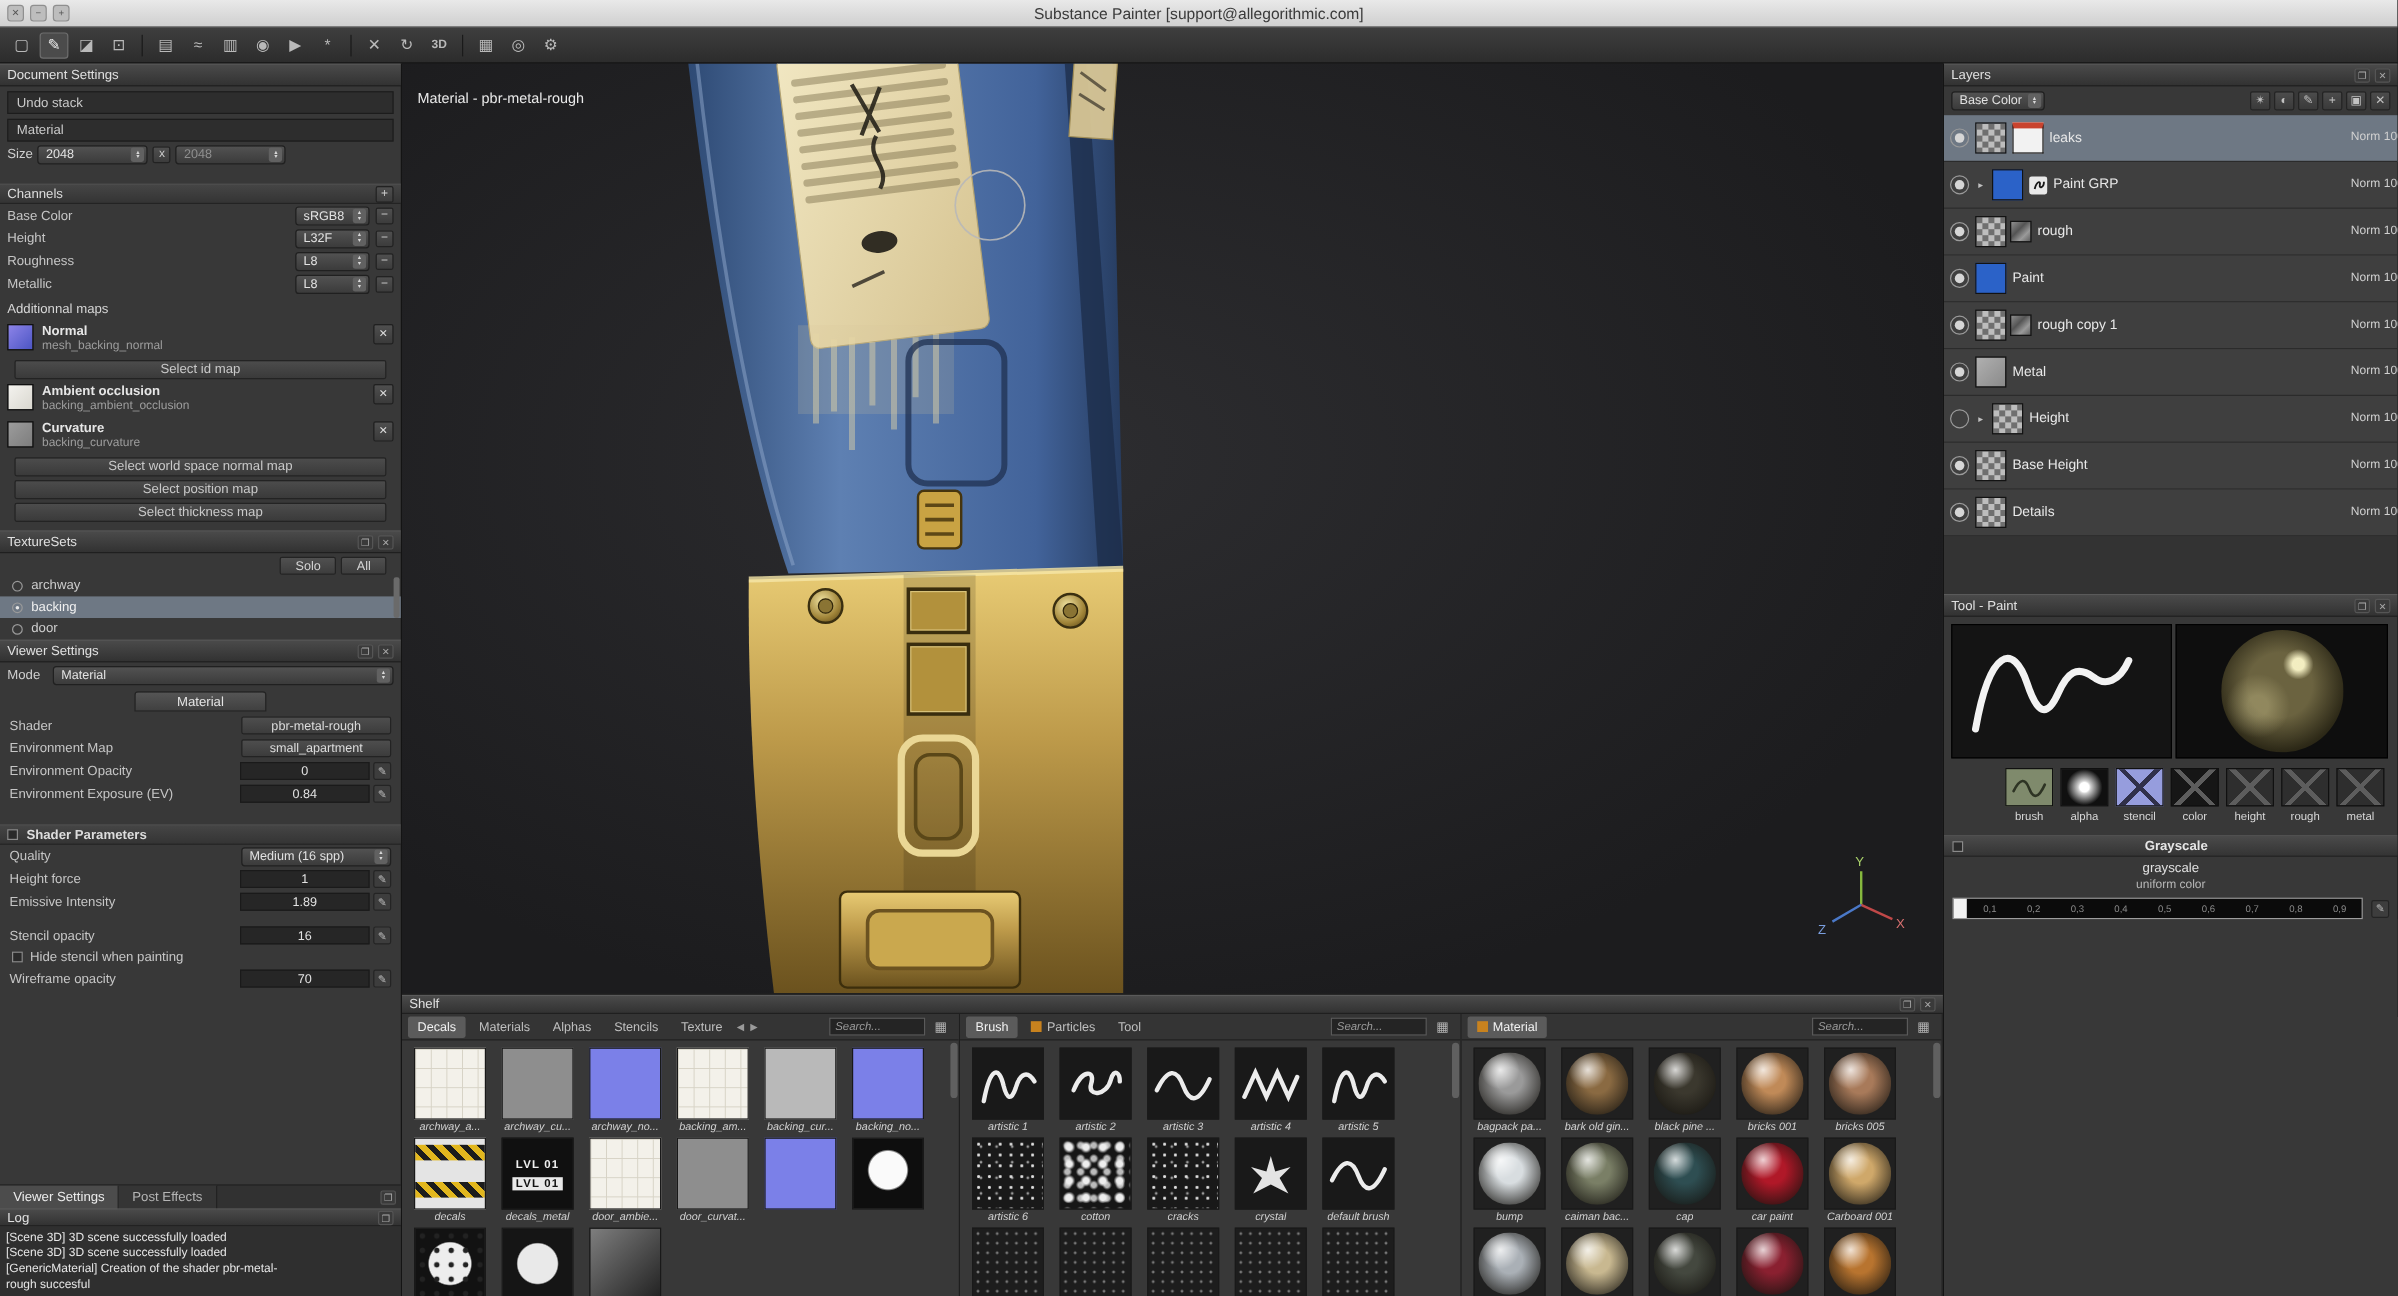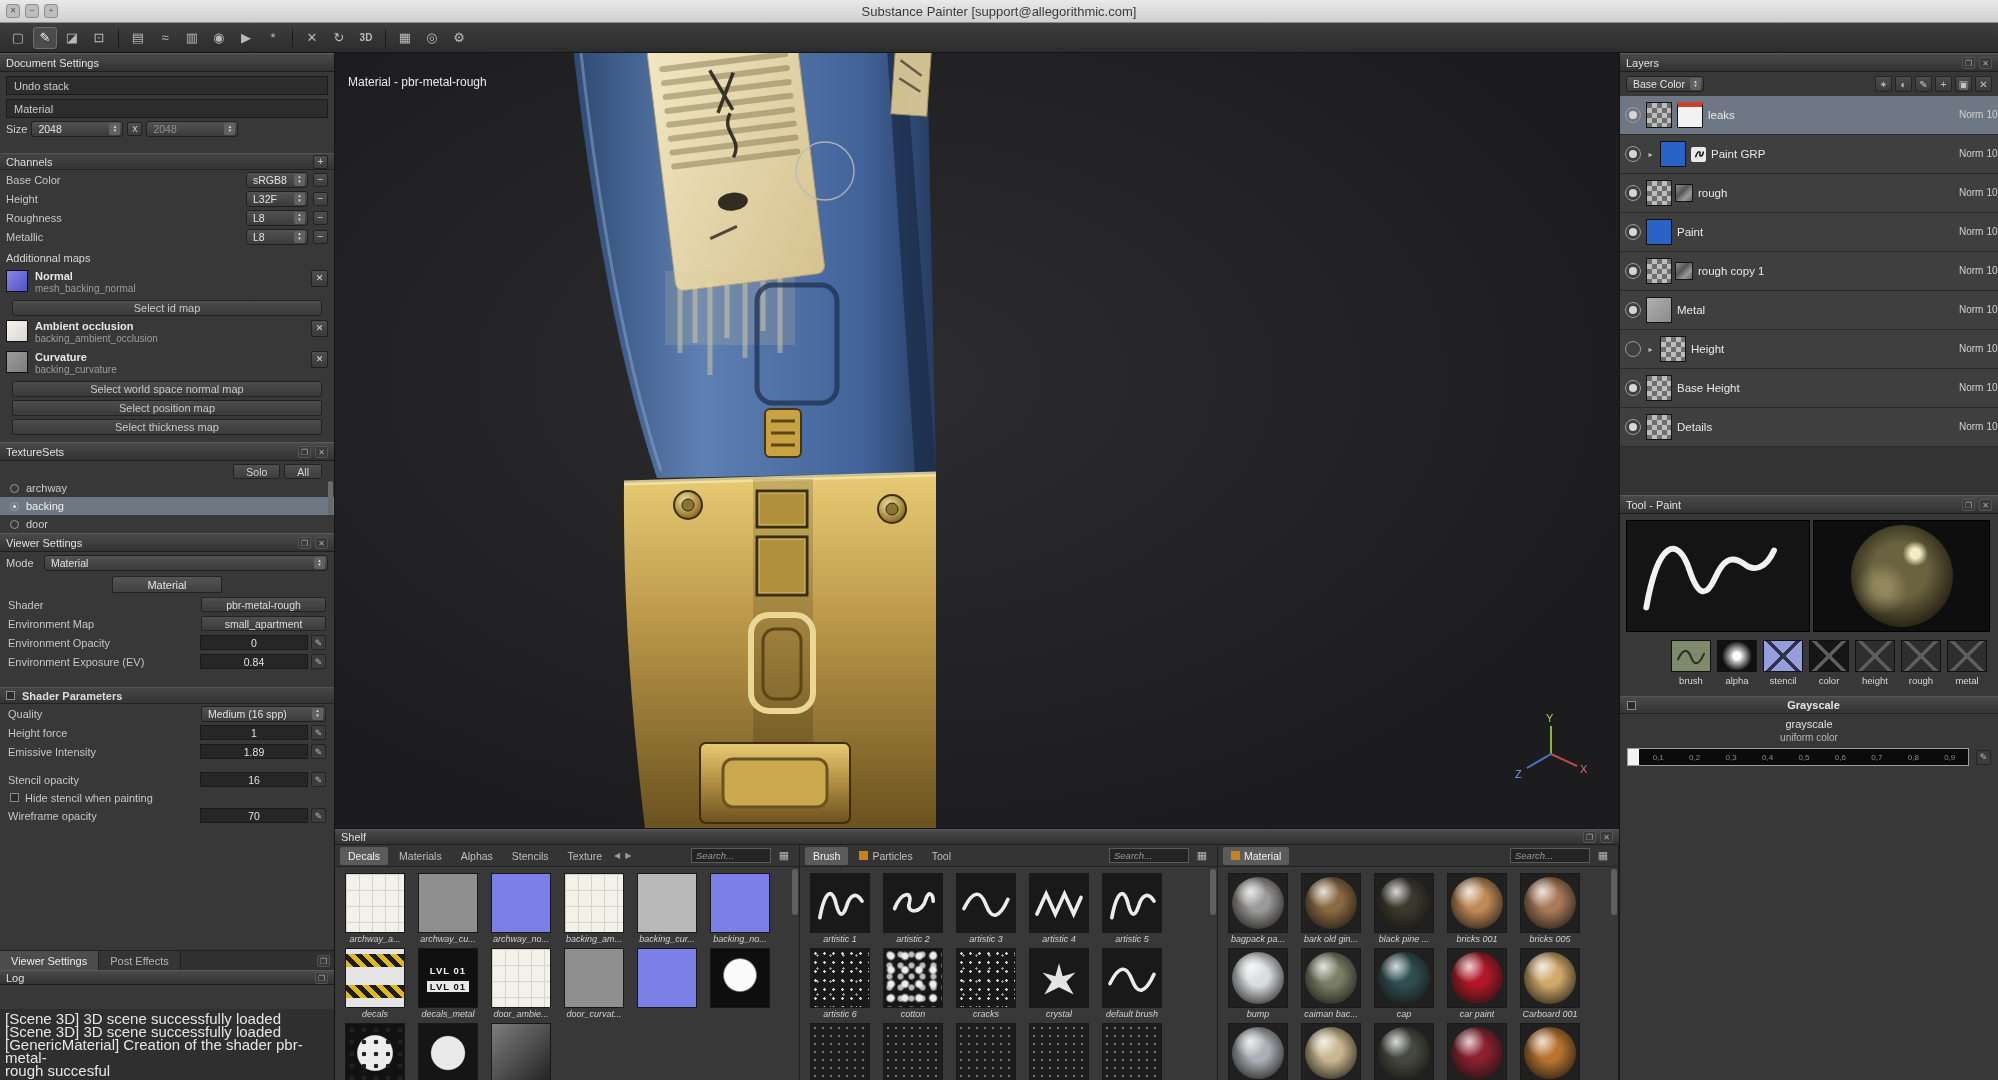--- a/index.html
+++ b/index.html
@@ -93,22 +93,22 @@
     justify-content:center;color:#e4e4e4;}
   .cbrow{display:flex;align-items:center;gap:6px;height:17px;padding:0 10px;flex:0 0 auto;color:#c6c6c6;}
   .gap8{height:9px;flex:0 0 auto;}
   .flexspace{flex:1 1 auto;}
   .btabs{display:flex;align-items:center;border-top:1px solid #222;background:#313131;
     height:20px;flex:0 0 auto;padding-right:4px;}
   .btab{height:20px;padding:0 11px;display:flex;align-items:center;background:#353535;
     border-right:1px solid #222;color:#b5b5b5;font-size:11px;}
   .btab.active{background:#4c4c4c;color:#ececec;}
   .loghead{height:15px;}
-  .log{background:#2f2f2f;padding:3px 5px;font-size:15px;color:#e6e6e6;flex:0 0 auto;
-    line-height:13px;min-height:58px;margin-top:24px;}
+  .log{background:#2f2f2f;padding:3px 5px;font-size:10px;color:#e6e6e6;flex:0 0 auto;
+    line-height:13px;min-height:58px;}
 
   
   .viewport{position:absolute;left:335px;top:53px;width:1284px;height:775px;
     background:radial-gradient(ellipse at 42% 42%, #2d2d30 0%, #1c1c1e 75%);overflow:hidden;}
   .vp-label{position:absolute;left:13px;top:22px;color:#eaeaea;font-size:12px;}
   .objsvg{position:absolute;left:160px;top:0;}
   .gizmo{position:absolute;right:28px;bottom:38px;}
 
   
   .right{position:absolute;top:53px;right:0;width:379px;bottom:0;background:#383838;

